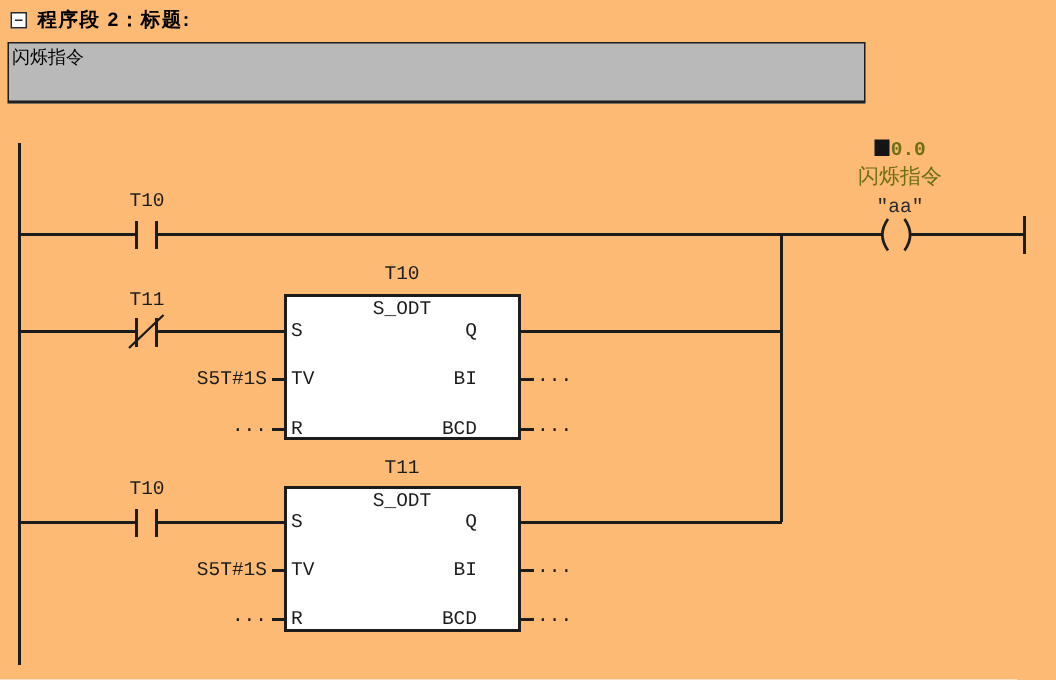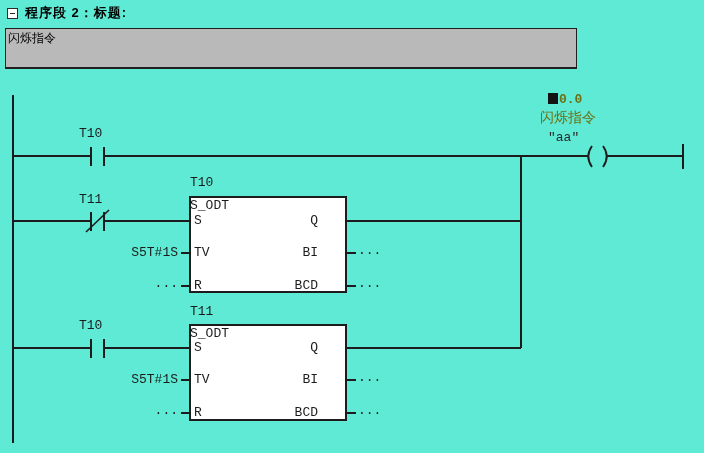--- a/index.html
+++ b/index.html
@@ -1,32 +1,32 @@
 <!DOCTYPE html>
 <html style="--symbol-green: #6E6E14; --line: #1C1C1C; --comment-bg: #B9B9B9;"><head>
 <meta charset="utf-8">
 <style>
   html,body{margin:0;padding:0;background:#fff;}
-  .screen{position:relative;width:704px;height:453px;background:#5eead4;overflow:hidden;
+  .screen{position:relative;width:704px;height:453px;background:#fdba74;overflow:hidden;
           font-family:"Liberation Sans",sans-serif;}
   
   .hdr-icon{position:absolute;left:7px;top:8px;width:11px;height:11px;border:1px solid #2a2a2a;
             background:#fff;box-sizing:border-box;}
   .hdr-icon .minus{position:absolute;left:2px;top:4px;width:5px;height:1px;background:#2a2a2a;}
   .hdr-title{position:absolute;left:25px;top:4px;font-size:13px;font-weight:bold;color:#000;
              letter-spacing:1px;white-space:pre;}
   
   .comment-box{position:absolute;left:5px;top:28px;width:572px;height:41px;
                background:var(--comment-bg,#b9b9b9);border:1px solid #1f1f1f;box-sizing:border-box;
                border-bottom-width:2px;}
   .comment-box span{position:absolute;left:2px;top:1px;font-size:12px;color:#000;}
   
   .lbl{position:absolute;font-family:"Liberation Mono",monospace;font-size:13px;line-height:13px;
        color:var(--line,#1c1c1c);white-space:pre;}
-  .ctr{text-align:left;}
+  .ctr{text-align:center;}
   .rgt{text-align:right;}
   .olive{color:var(--symbol-green,#6e6e14);}
   .coil-comment{font-family:"Liberation Sans",sans-serif;font-size:14px;line-height:14px;}
   .selblock{display:inline-block;width:10px;height:11px;background:#141414;margin-right:1px;
             vertical-align:-1px;}
   svg.wires{position:absolute;left:0;top:0;color:var(--line,#1c1c1c);}
   svg.wires line, svg.wires rect, svg.wires path{stroke:currentColor;}
 </style>
 </head>
 <body>

